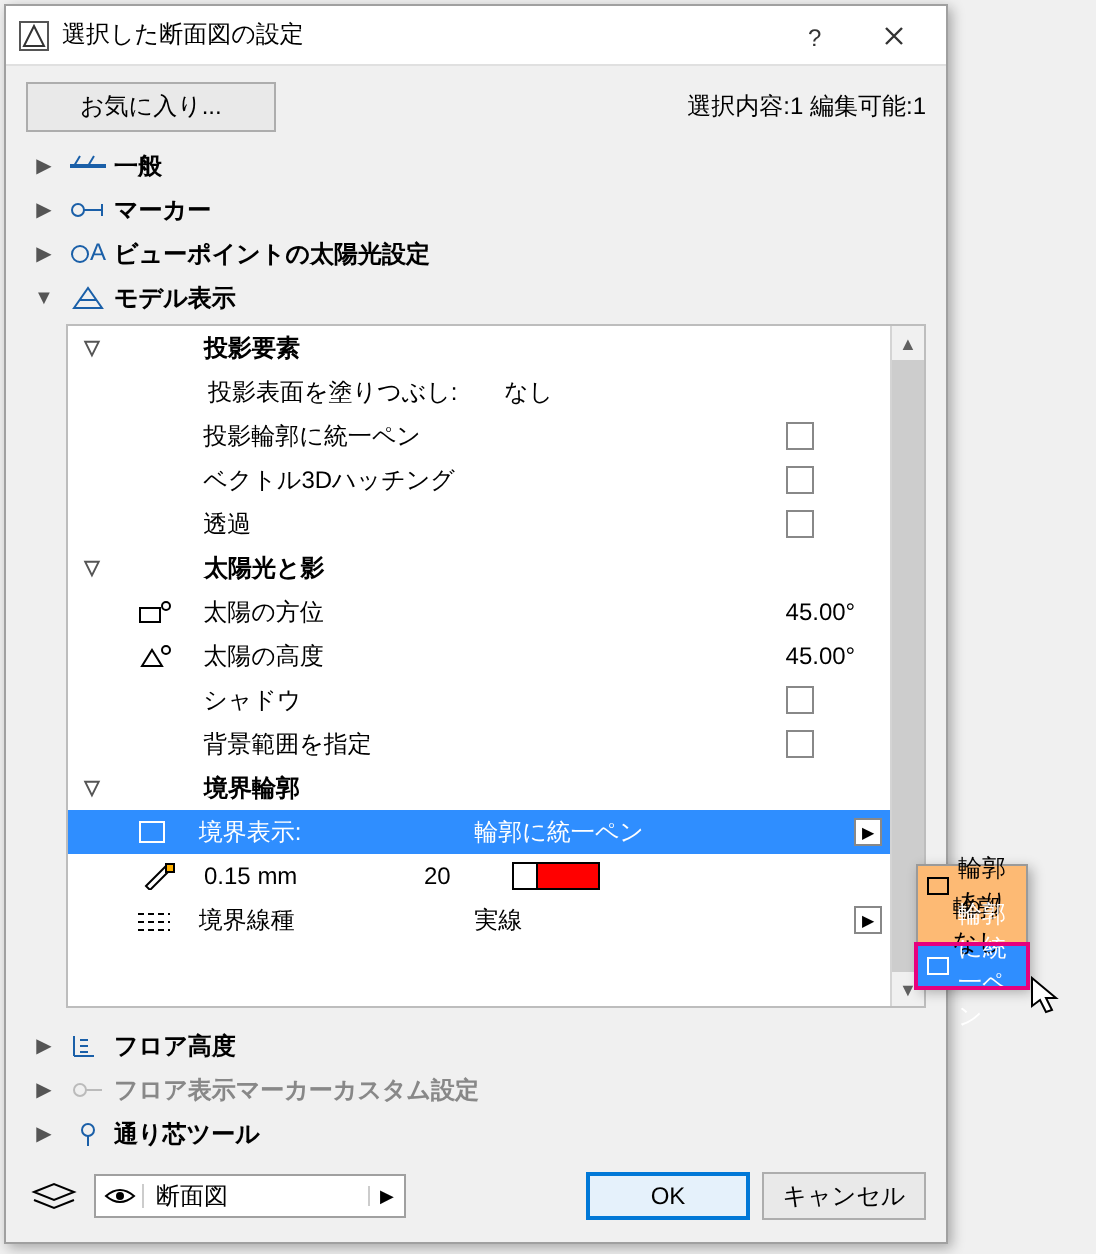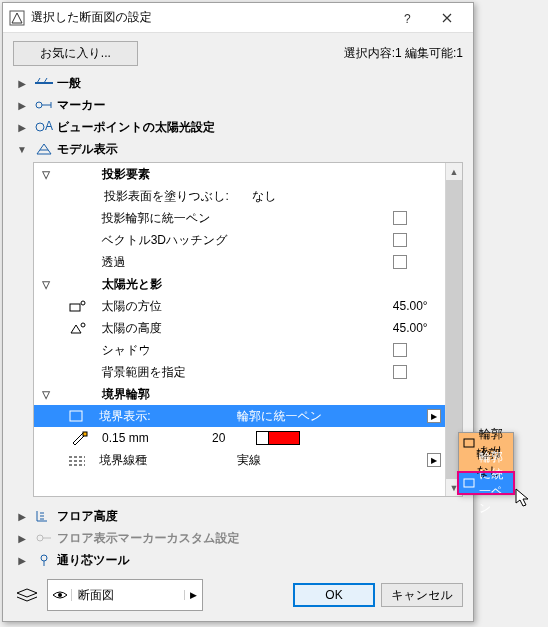--- a/index.html
+++ b/index.html
@@ -45,21 +45,21 @@
 .row .rctrl{flex:1;display:flex;justify-content:flex-end;padding-right:4px}
 .chk{width:14px;height:14px;border:1px solid #888;background:#fff;display:inline-block}
 .swatch{width:44px;height:14px;border:1px solid #000;display:flex}
 .swatch .s1{width:12px;background:#fff;border-right:1px solid #000}
 .swatch .s2{flex:1;background:#ff0000}
 .dd-arrow{width:14px;height:14px;background:#fff;border:1px solid #888;display:flex;align-items:center;justify-content:center;font-size:8px}
 .row.selected .dd-arrow{background:#fff;color:#000}
 .bottom{margin-top:2px}
 .footer{display:flex;align-items:center;padding:8px 0 10px 0;gap:6px}
 .footer-icon{width:28px;height:20px;display:flex;align-items:center;justify-content:center}
-.footer-combo{display:flex;align-items:center;border:1px solid #a0a0a0;background:#fff;height:32px}
+.footer-combo{display:flex;align-items:center;border:1px solid #a0a0a0;background:#fff;height:22px}
 .footer-combo .eye{width:24px;display:flex;align-items:center;justify-content:center;border-right:1px solid #ccc}
 .footer-combo .ctxt{padding:0 70px 0 6px}
 .footer-combo .carrow{width:18px;text-align:center;border-left:1px solid #ccc;font-size:9px;cursor:pointer}
 .btn{min-width:82px;height:24px;border:1px solid #adadad;background:#e9e9e9;cursor:pointer}
 .btn.default{border:2px solid #0078d7;background:#e5f1fb}
 .popup{position:absolute;left:458px;top:432px;background:#fdba74;border:1px solid #9a9a9a;box-shadow:2px 2px 6px rgba(0,0,0,.3);width:56px}
 .popup .pitem{display:flex;align-items:center;height:20px;padding:0 4px;cursor:pointer;gap:4px;font-size:11px}
 .popup .pitem.hl{background:#2f8eff;color:#fff;outline:2px solid #e6007e;outline-offset:0}
 .popup .pitem.hl *{color:#fff}
 .popup .picon{width:14px;display:flex;justify-content:center}

